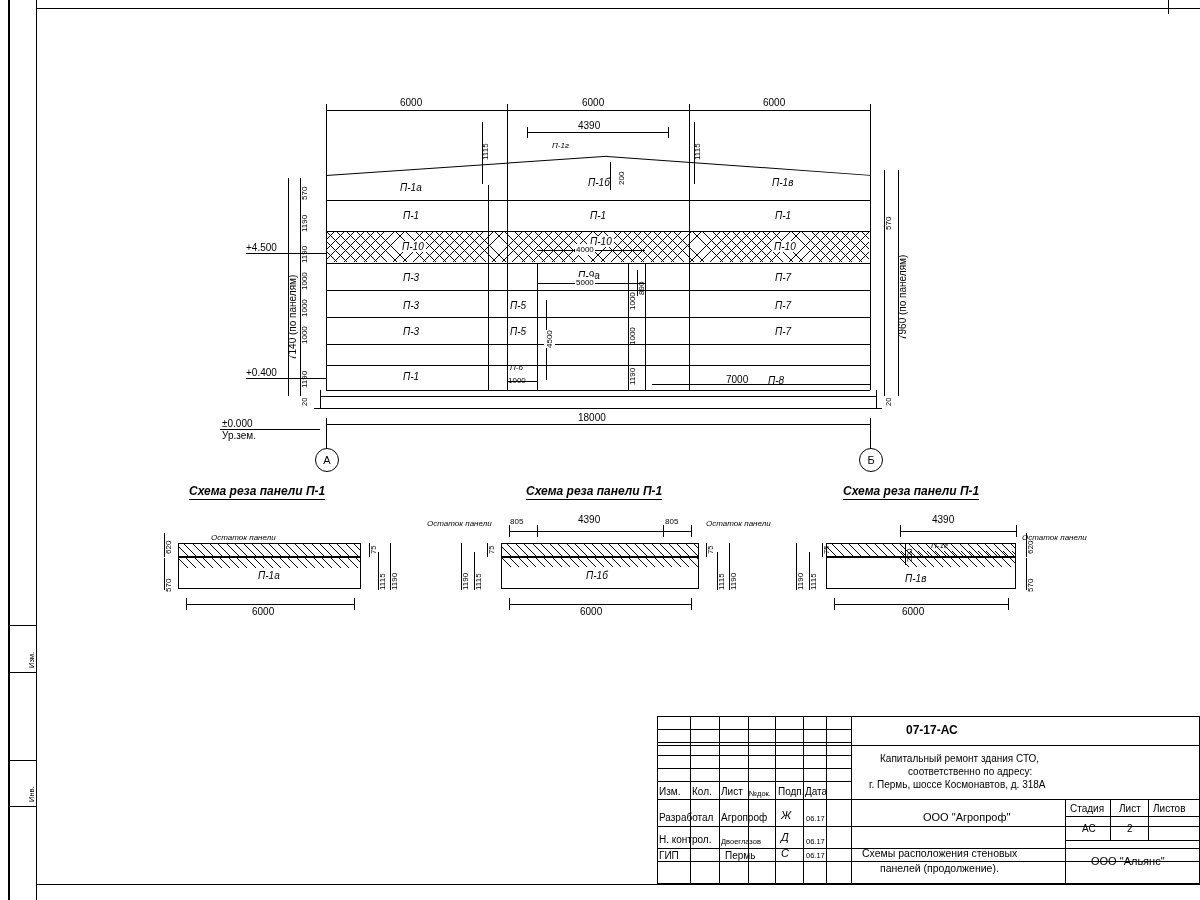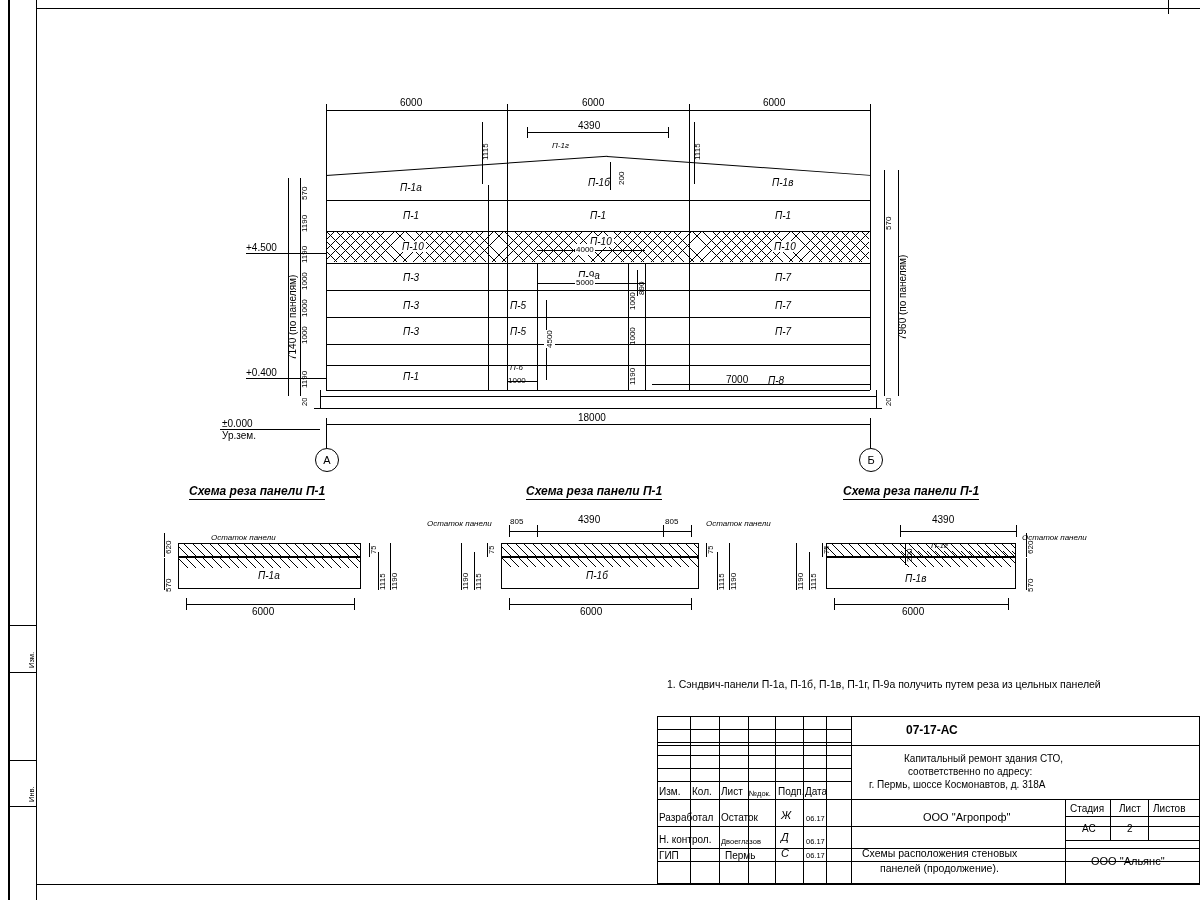--- a/index.html
+++ b/index.html
@@ -289,21 +289,20 @@
   <div class="ln v" style="left:809px;top:552px;height:38px;"></div>
   <div class="txt rot small" style="left:808px;top:590px;">1115</div>
   <div class="ln v" style="left:822px;top:543px;height:14px;"></div>
   <div class="txt rot tiny" style="left:821px;top:554px;">75</div>
 
   <div class="ln v" style="left:1026px;top:533px;height:24px;"></div>
   <div class="txt rot small" style="left:1025px;top:554px;">620</div>
   <div class="ln v" style="left:1026px;top:558px;height:32px;"></div>
   <div class="txt rot small" style="left:1025px;top:592px;">570</div>
 
-  <div class="note" style="left:667px;top:678px;">1. Сэндвич-панели П-1а, П-1б, П-1в, П-1г, П-9а получить путем реза из цельных панелей</div>
 
   <div class="bx" style="left:657px;top:716px;width:543px;height:168px;"></div>
 
   <div class="ln h" style="left:657px;top:745px;width:543px;"></div>
   <div class="txt bold" style="left:906px;top:725px;font-size:12px;">07-17-АС</div>
   <div class="ln v" style="left:851px;top:716px;height:168px;"></div>
 
   <div class="ln h" style="left:657px;top:729px;width:194px;"></div>
   <div class="ln h" style="left:657px;top:742px;width:194px;"></div>
   <div class="ln h" style="left:657px;top:755px;width:194px;"></div>
@@ -317,30 +316,30 @@
   <div class="ln v" style="left:826px;top:716px;height:168px;"></div>
 
   <div class="txt" style="left:659px;top:786px;">Изм.</div>
   <div class="txt" style="left:692px;top:786px;">Кол.</div>
   <div class="txt" style="left:721px;top:786px;">Лист</div>
   <div class="txt tiny" style="left:749px;top:788px;">№док.</div>
   <div class="txt" style="left:778px;top:786px;">Подп.</div>
   <div class="txt" style="left:805px;top:786px;">Дата</div>
   <div class="ln h" style="left:657px;top:799px;width:543px;"></div>
 
-  <div class="txt" style="left:904px;top:753px;">Капитальный ремонт здания СТО,</div>
+  <div class="txt" style="left:880px;top:753px;">Капитальный ремонт здания СТО,</div>
   <div class="txt" style="left:908px;top:766px;">соответственно по адресу:</div>
   <div class="txt" style="left:869px;top:779px;">г. Пермь, шоссе Космонавтов, д. 318А</div>
 
   <div class="ln h" style="left:657px;top:826px;width:543px;"></div>
   <div class="ln h" style="left:657px;top:848px;width:543px;"></div>
   <div class="ln h" style="left:657px;top:861px;width:543px;"></div>
 
   <div class="txt" style="left:659px;top:812px;">Разработал</div>
-  <div class="txt" style="left:721px;top:812px;">Остаток</div>
+  <div class="txt" style="left:721px;top:812px;">Агропроф</div>
   <div class="txt it" style="left:781px;top:810px;font-size:11px;">Ж</div>
   <div class="txt tiny" style="left:806px;top:813px;">06.17</div>
 
   <div class="txt" style="left:659px;top:834px;">Н. контрол.</div>
   <div class="txt tiny" style="left:721px;top:836px;">Двоеглазов</div>
   <div class="txt it" style="left:781px;top:832px;font-size:11px;">Д</div>
   <div class="txt tiny" style="left:806px;top:836px;">06.17</div>
 
   <div class="txt" style="left:659px;top:850px;">ГИП</div>
   <div class="txt" style="left:725px;top:850px;">Пермь</div>

